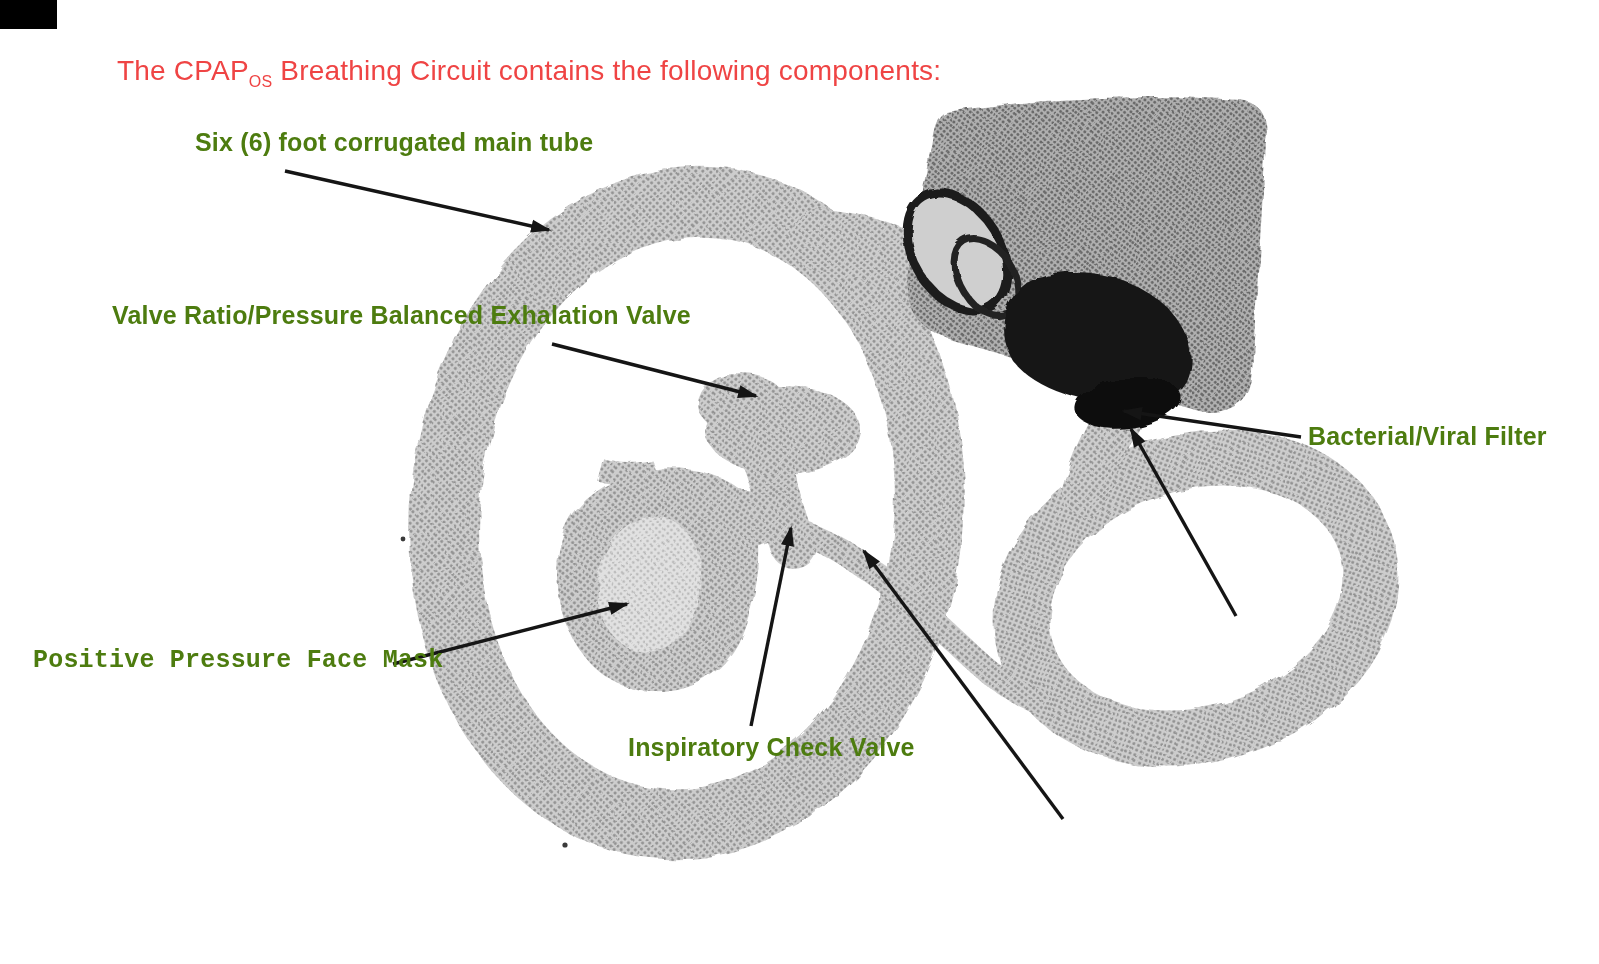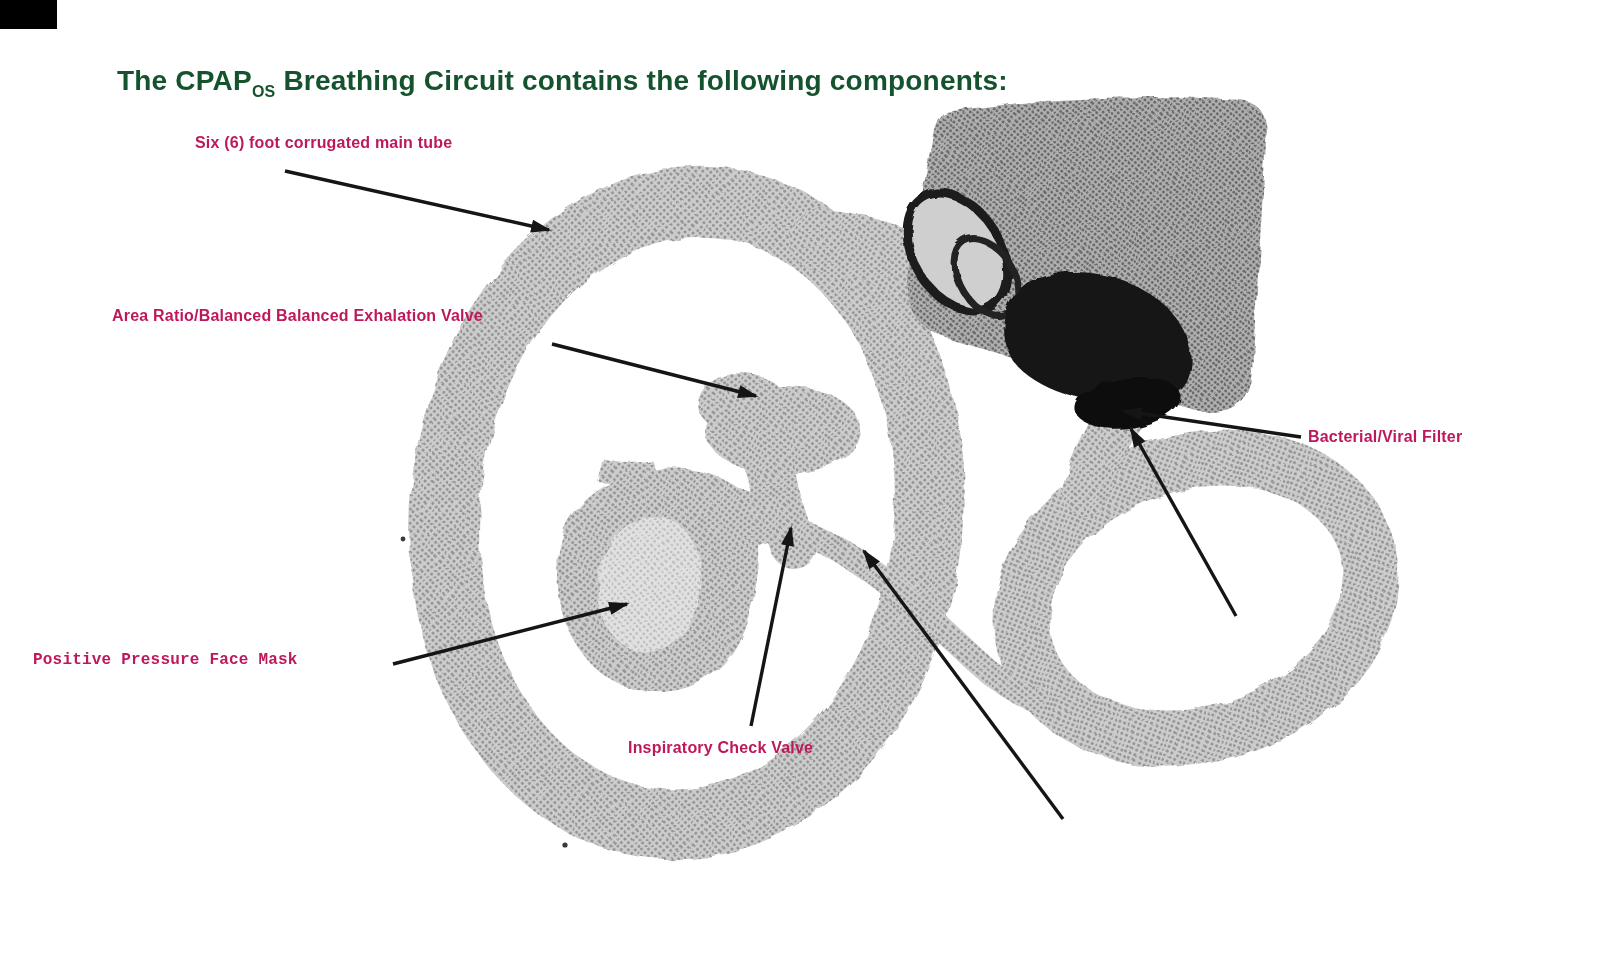--- a/index.html
+++ b/index.html
@@ -9,33 +9,33 @@
     height: 964px;
     background: #ffffff;
     overflow: hidden;
     font-family: "Liberation Sans", sans-serif;
     color: var(--ink, #161616);
   }
   svg.diagram { position: absolute; left: 0; top: 0; }
   .title {
     position: absolute;
     left: 117px;
-    top: 65px;
+    top: 55px;
     font-size: 28px;
-    font-weight: 700;
-    color: #14532d;
+    font-weight: 400;
+    color: #ef4444;
     white-space: nowrap;
     letter-spacing: 0.2px;
   }
   .title sub { font-size: 16px; }
   .label {
     position: absolute;
-    font-size: 16px;
+    font-size: 25px;
     font-weight: 700;
-    color: #be185d;
+    color: #4d7c0f;
     white-space: nowrap;
     letter-spacing: 0.2px;
     line-height: 31px;
   }
 </style>
 </head>
 <body>
 
 <div class="page">
 
@@ -118,21 +118,21 @@
       <circle cx="565" cy="845" r="2.6" fill="#3a3a3a"></circle>
     </g>
   </svg>
 
   <div class="title">
     <span>The CPAP</span><sub>OS</sub><span> Breathing Circuit contains the following components:</span>
   </div>
 
   <div class="label" style="left:195px; top:127px;">Six (6) foot corrugated main tube</div>
 
-  <div class="label" style="left:112px; top:300px;">Area Ratio/Balanced Balanced Exhalation Valve</div>
+  <div class="label" style="left:112px; top:300px;">Valve Ratio/Pressure Balanced Exhalation Valve</div>
 
   <div class="label" style="left:1308px; top:421px;">Bacterial/Viral Filter</div>
 
 
   <div class="label" style="left:33px; top:645px;font-family:Liberation Mono, monospace;">
     <div>Positive Pressure Face Mask</div>
   </div>
 
   <div class="label" style="left:628px; top:732px;text-align:center;">Inspiratory Check Valve</div>
 

